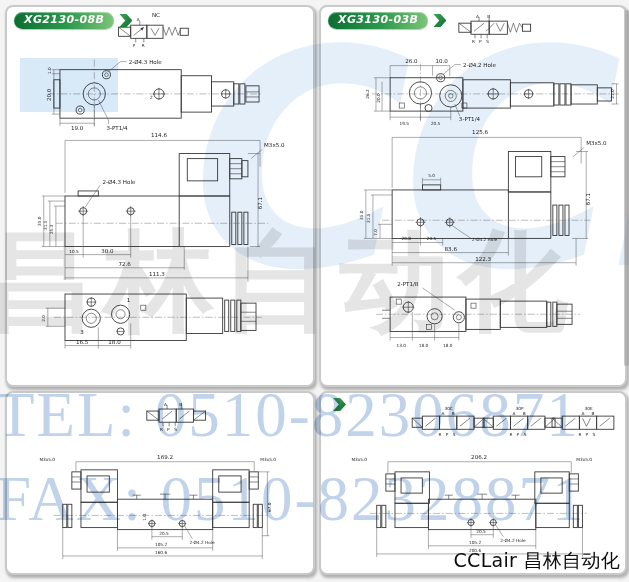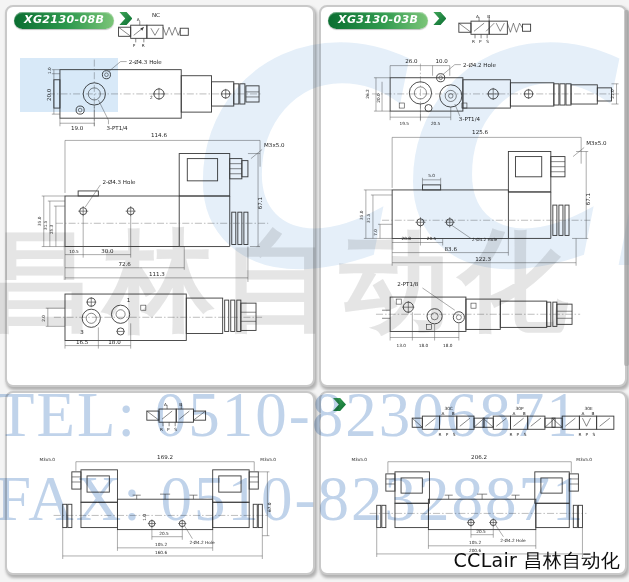--- a/index.html
+++ b/index.html
@@ -4,21 +4,21 @@
 <style>
   html,body{margin:0;padding:0}
   body{width:629px;height:582px;position:relative;background:#f4f4f4;overflow:hidden;
        font-family:"DejaVu Sans",sans-serif}
   .panel{position:absolute;background:#fff;border:2px solid #c9c9c9;border-radius:8px;
          box-shadow:1.5px 2.5px 3px rgba(0,0,0,.28)}
   #p1{left:5px;top:5px;width:306px;height:378px}
   #p2{left:319px;top:5px;width:304px;height:378px}
   #p3{left:5px;top:391px;width:306px;height:180px}
   #p4{left:319px;top:391px;width:304px;height:180px}
-  .banner{position:absolute;top:5px;left:7px;display:flex;z-index:3}
+  .banner{position:absolute;top:5px;left:7px;display:flex;align-items:center;z-index:3}
   .banner .pill{background:linear-gradient(90deg,#0a6e31,#2f9a4e 55%,#7cc579);color:#fff;
         font-weight:700;font-style:italic;font-size:11px;line-height:14px;padding:1px 10px 2px;
         border-radius:9px;letter-spacing:.4px;box-shadow:inset 0 1px 1px rgba(255,255,255,.45), 0 1px 1px rgba(0,0,0,.25)}
   .banner .chev{width:13px;height:13px;margin-left:5px;
         background:linear-gradient(135deg,#41a65a,#0a6e31);
         clip-path:polygon(0 0,55% 0,100% 50%,55% 100%,0 100%,45% 50%)}
   svg.draw{position:absolute;inset:0;width:100%;height:100%}
   .ln{fill:none;stroke:#3c3c3c;stroke-width:.9;stroke-linejoin:miter;stroke-linecap:butt}
   .lt{fill:none;stroke:#3c3c3c;stroke-width:.6}
   .cl{fill:none;stroke:#6e6e6e;stroke-width:.45;stroke-dasharray:7 2 1.5 2}

